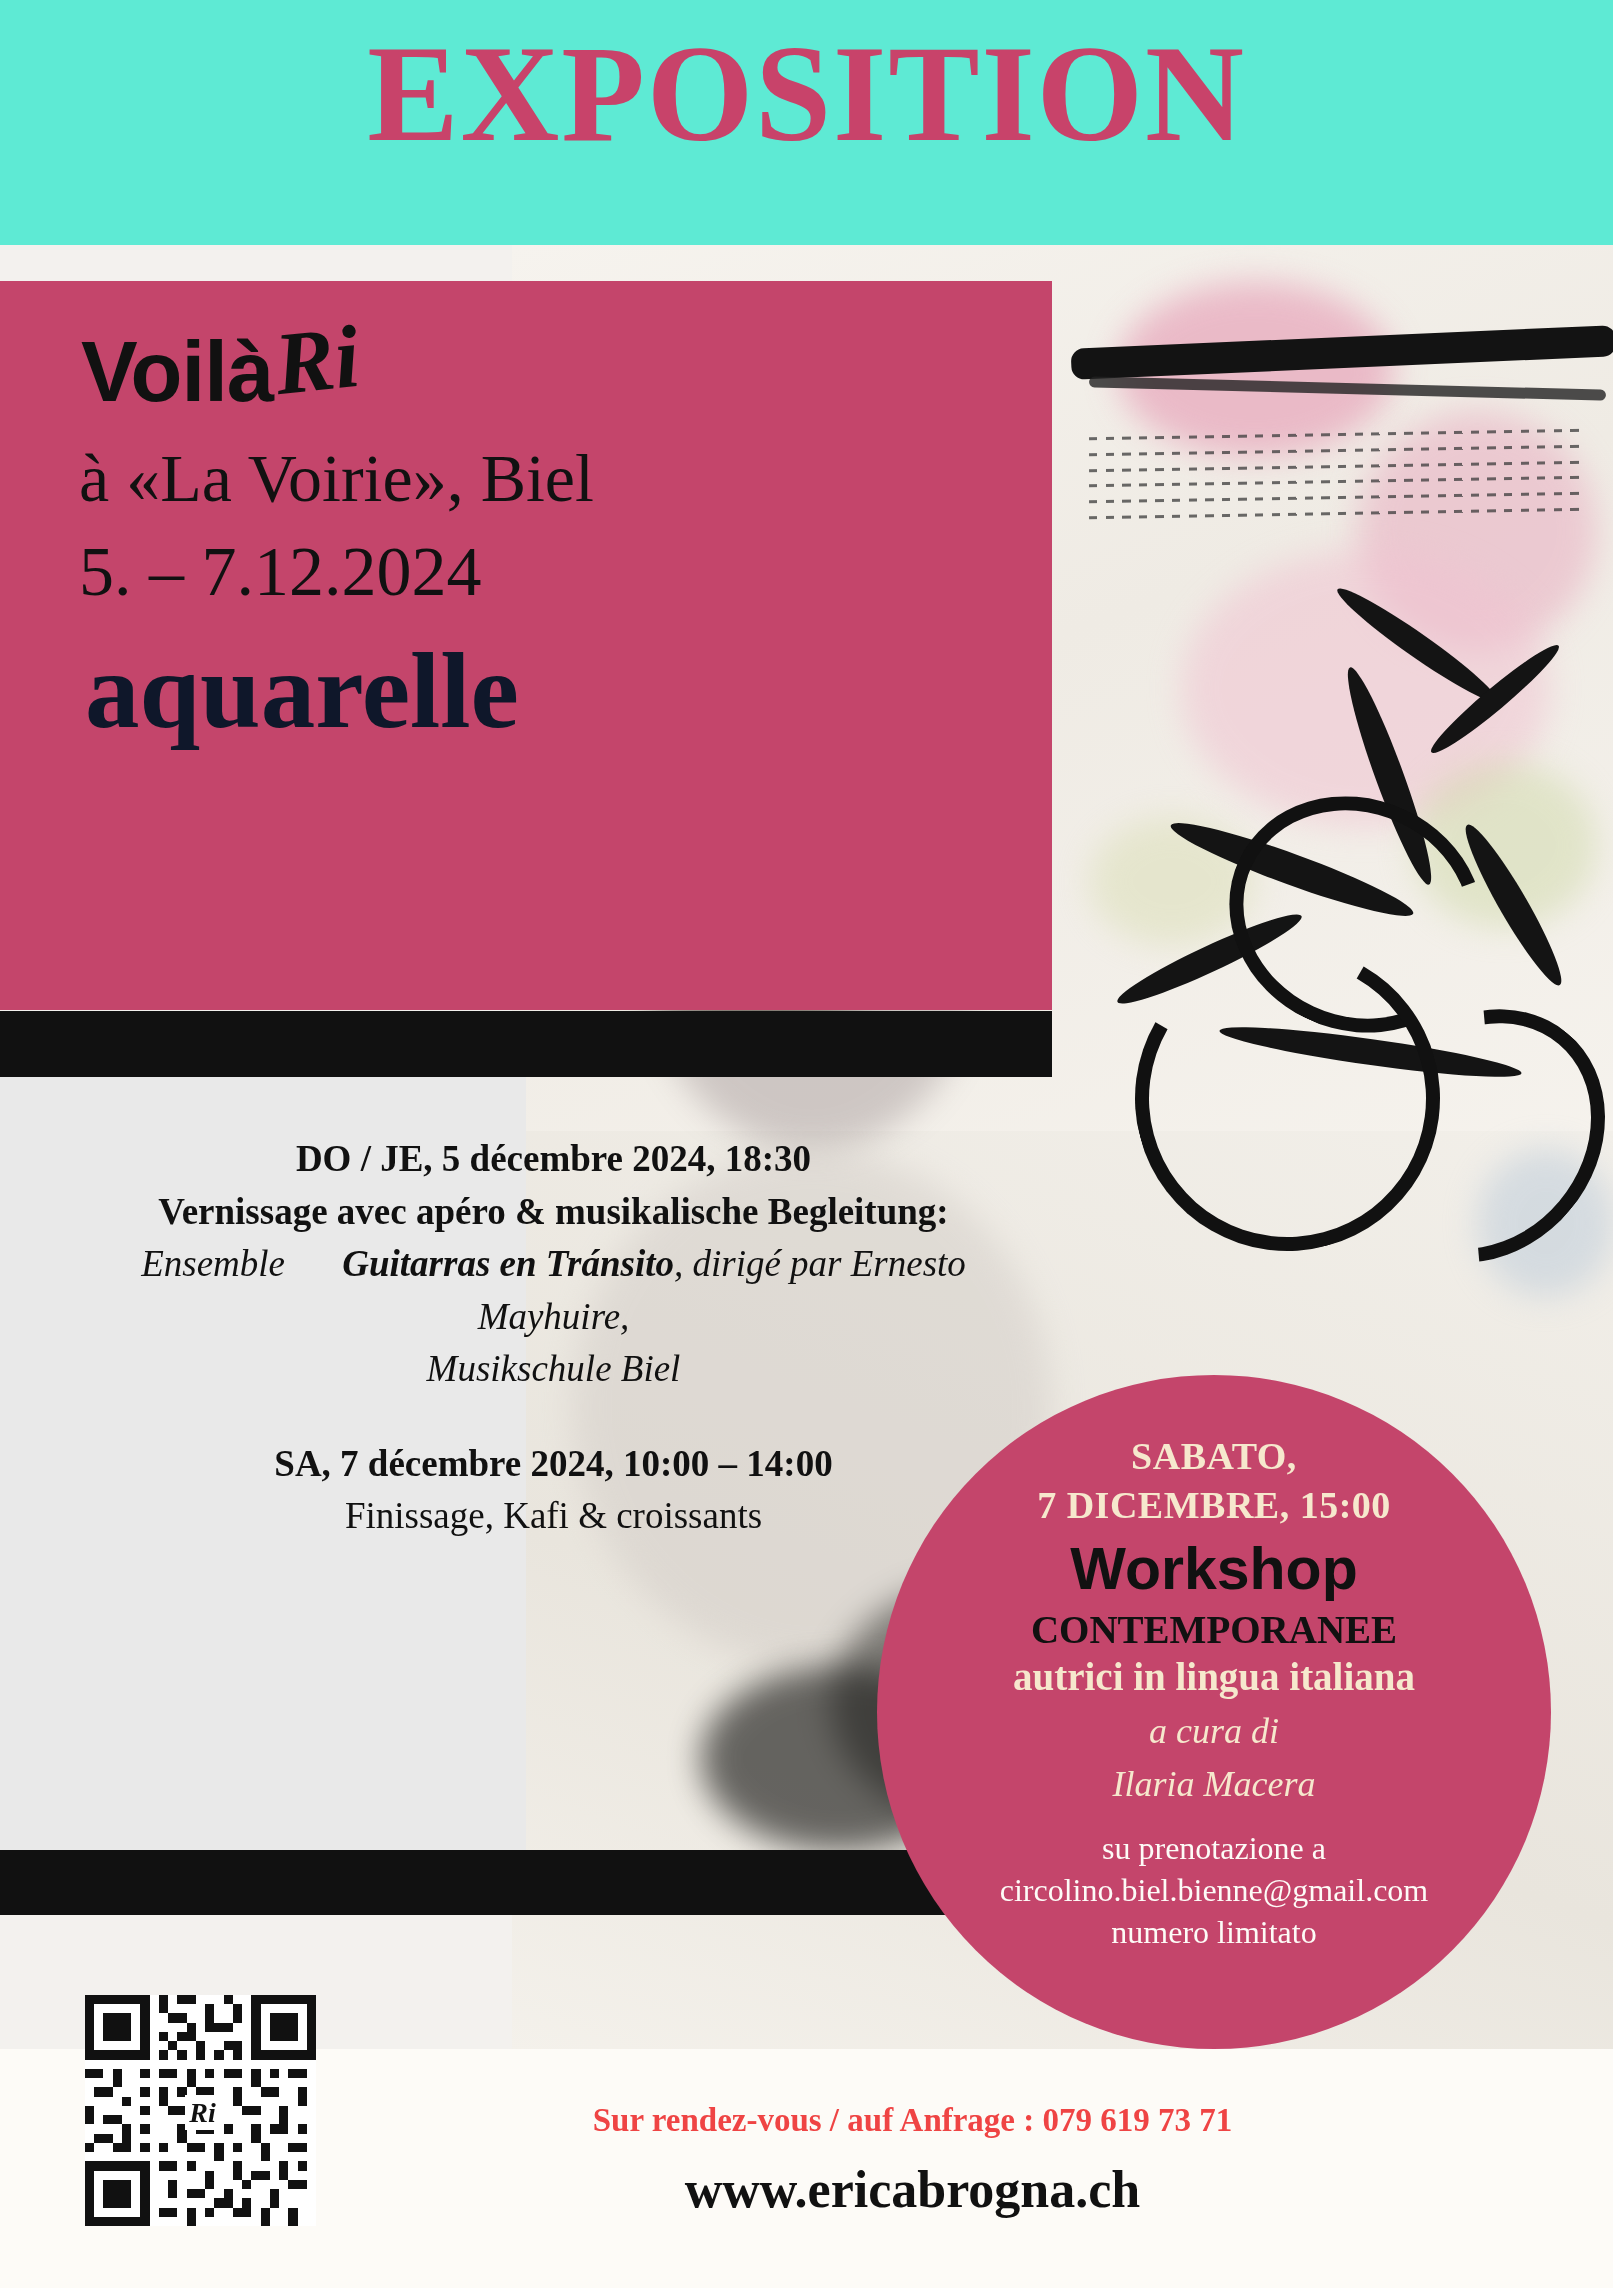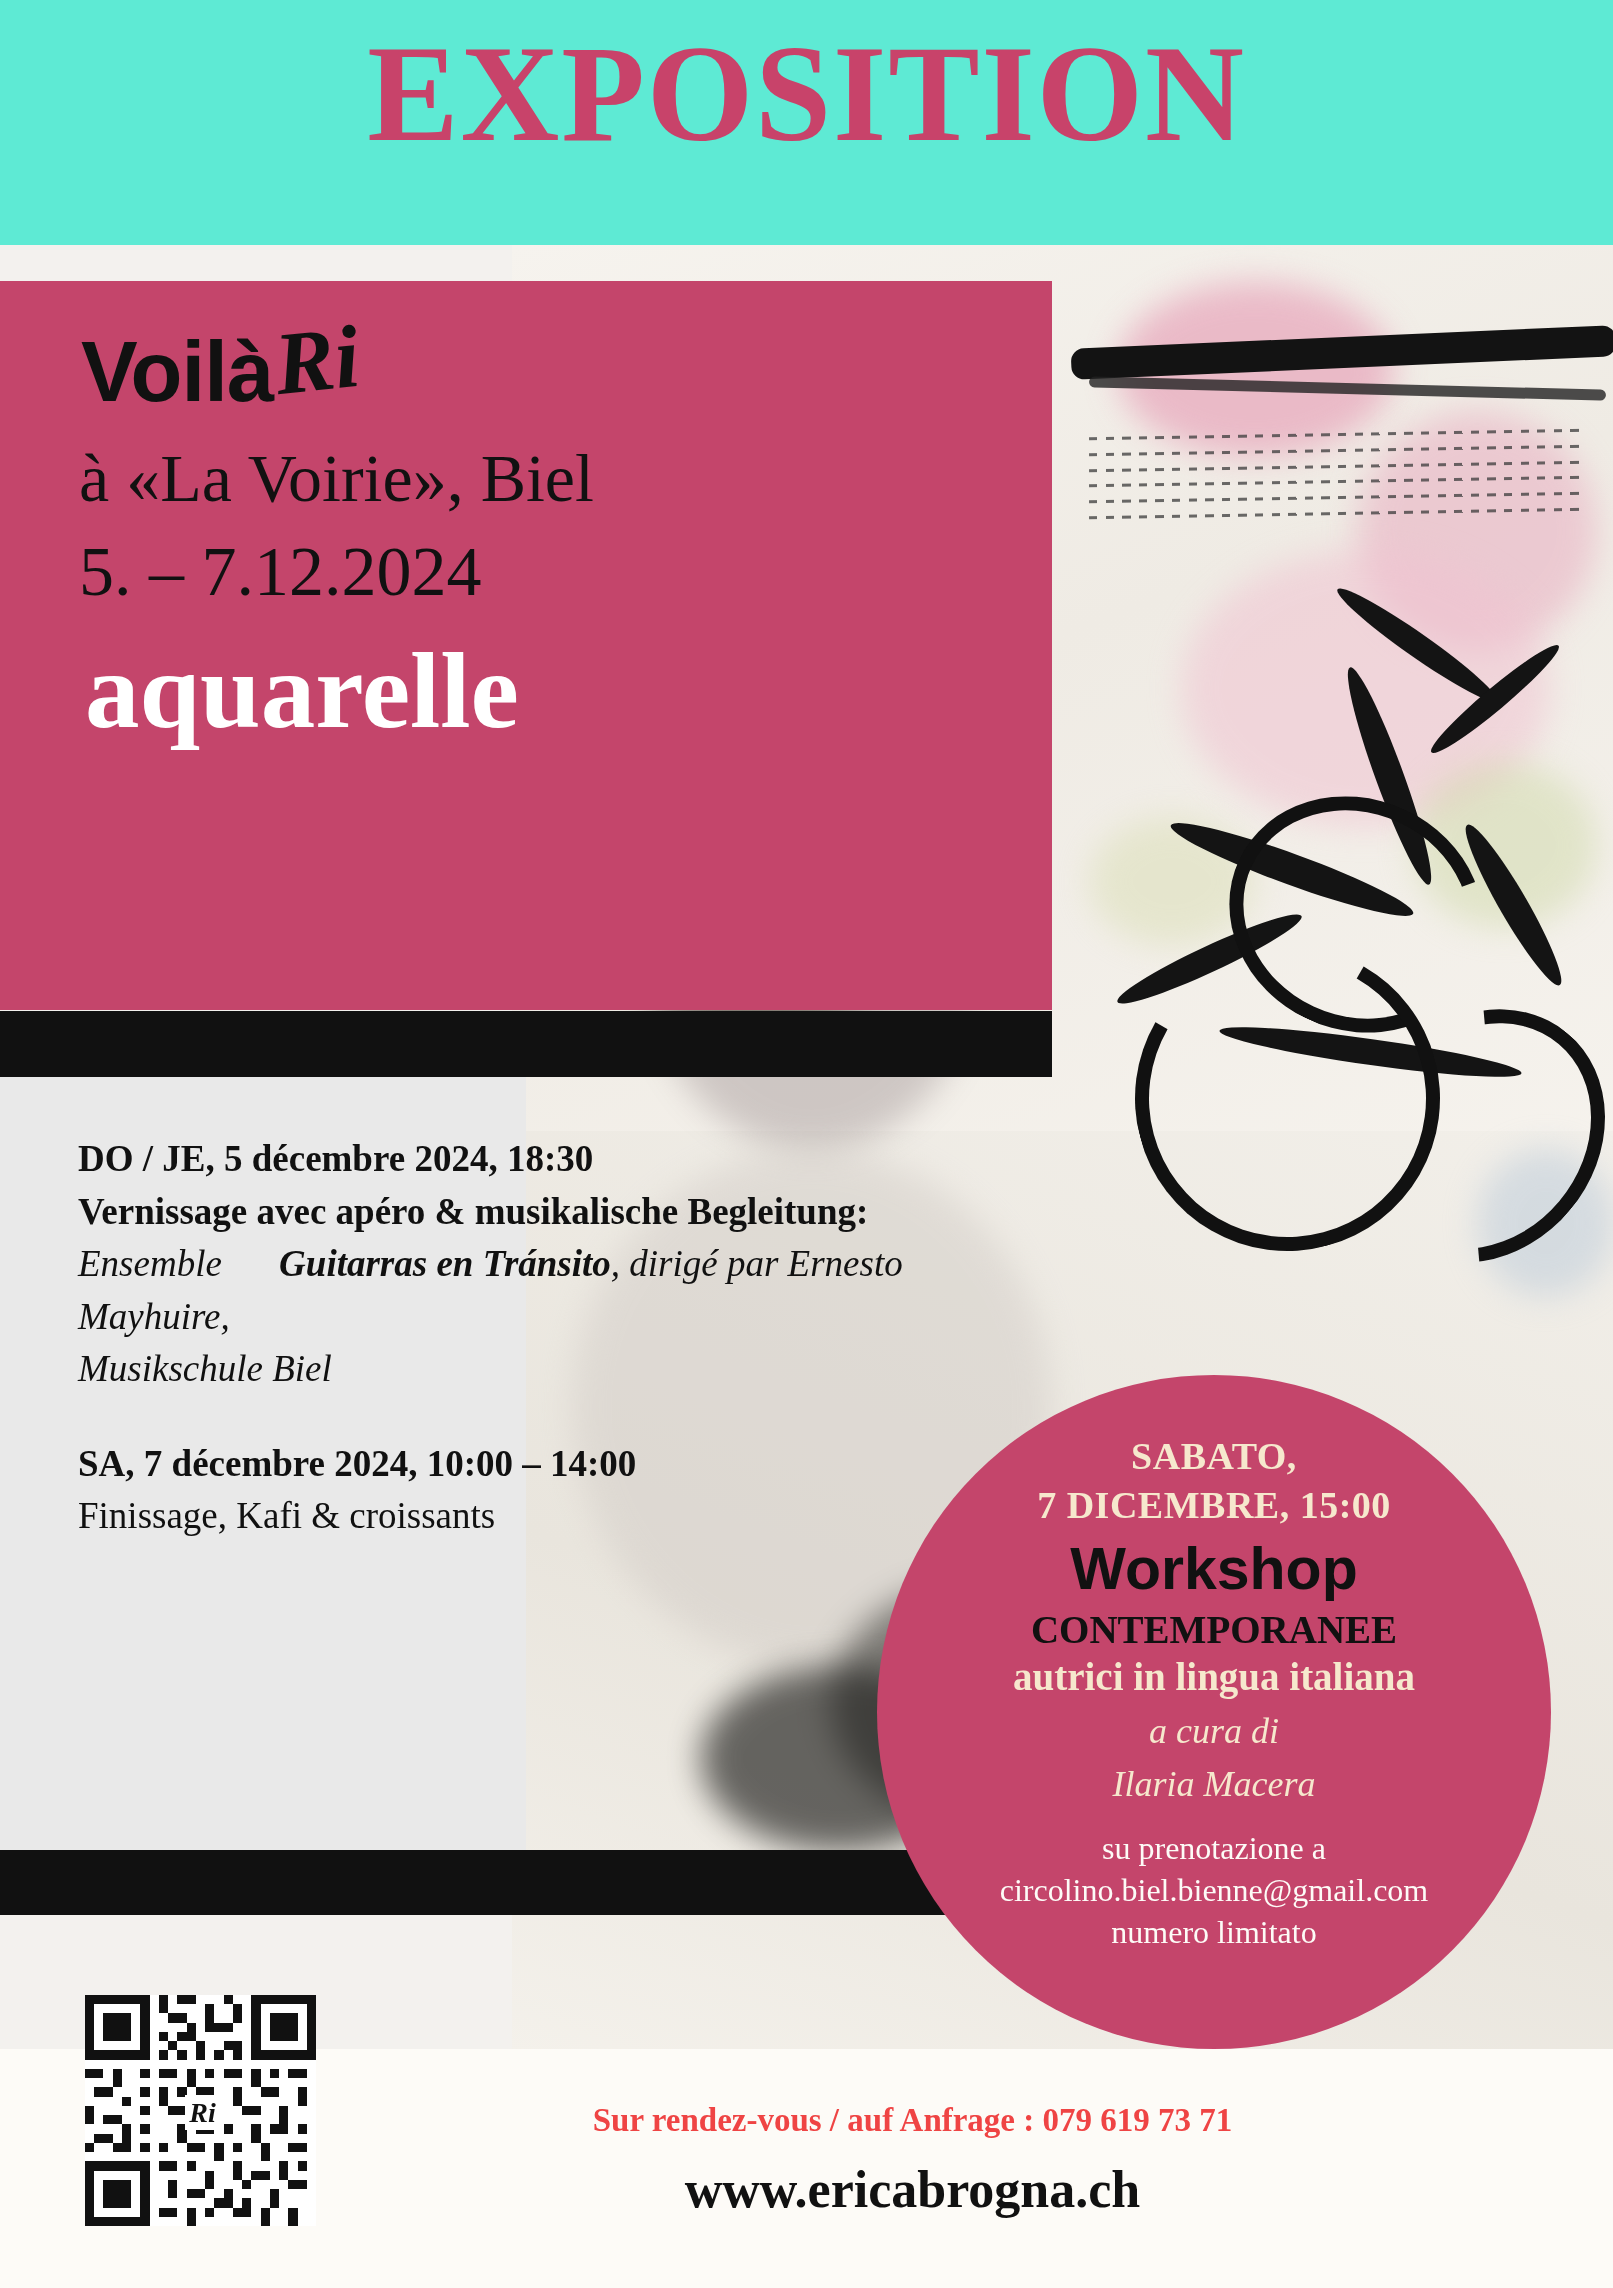--- a/index.html
+++ b/index.html
@@ -188,21 +188,21 @@
     font-size: 70px;
     color: #111;
     line-height: 1.05;
   }
   .aquarelle {
     position: absolute;
     left: 85px; top: 355px;
     font-family: "Liberation Serif", serif;
     font-weight: bold;
     font-size: 109px;
-    color: #ffffff;
+    color: #0f172a;
     line-height: 1.0;
   }
   .andink {
     position: absolute;
     left: 85px; top: 471px;
     font-family: "Liberation Serif", serif;
     font-weight: bold;
     font-size: 109px;
     color: #111;
     line-height: 1.0;
@@ -231,21 +231,21 @@
     width: 526px;
     height: 773px;
     background: #e9e9e9;
   }
   .info-text {
     position: absolute;
     left: 78px; top: 1133px;
     width: 951px;
     color: #111;
   }
-  .blk { margin-bottom: 42px; }
+  .blk { margin-bottom: 42px; text-align: center; }
   .blk:last-child { margin-bottom: 8px; }
   .l-bold {
     font-family: "Liberation Serif", serif;
     font-weight: bold;
     font-size: 37px;
     line-height: 1.42;
   }
   .l-reg {
     font-family: "Liberation Serif", serif;
     font-size: 37px;

